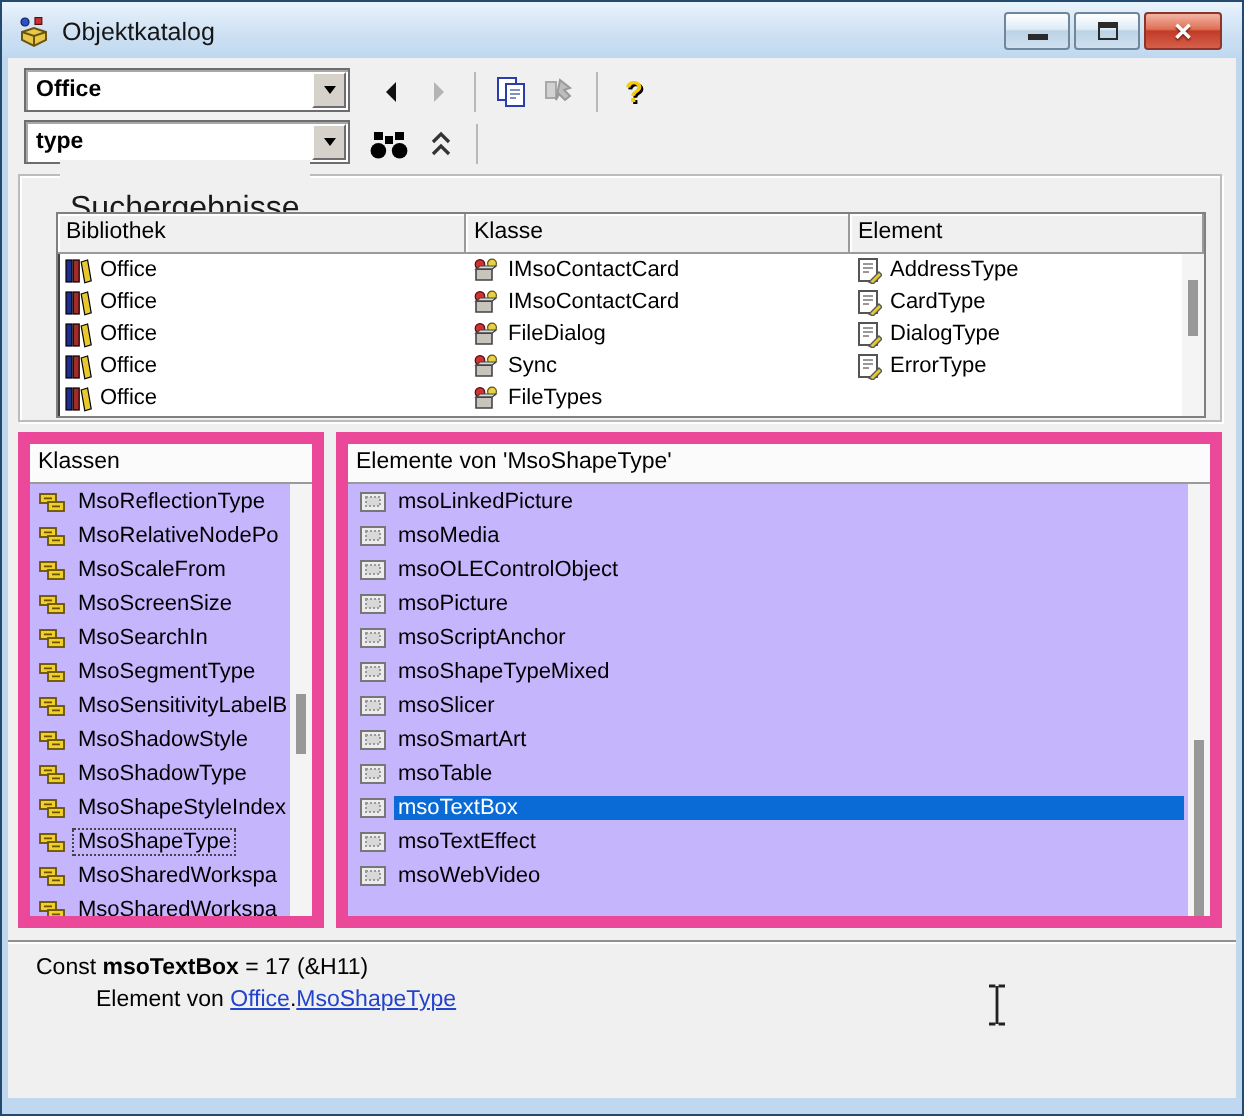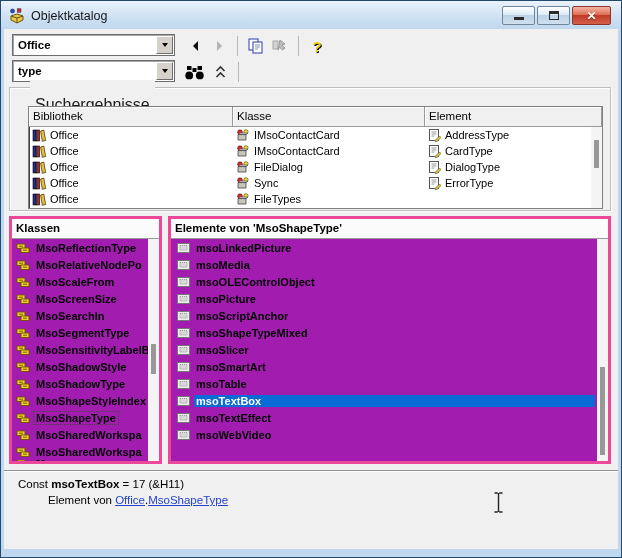--- a/index.html
+++ b/index.html
@@ -71,21 +71,21 @@
     padding-left:4px; line-height:19px; overflow:hidden; white-space:nowrap;
   }
   .rt-row { display:grid; grid-template-columns:204px 192px 1fr; height:16px; }
   .rt-cell { display:flex; align-items:center; gap:4px; padding-left:3px; font-size:11px; color:#000; white-space:nowrap; overflow:hidden; }
   .rt-cell svg { flex:0 0 auto; }
   
   .vscroll { position:absolute; width:11px; background:#f4f4f4; }
   .vscroll .thumb { position:absolute; left:3px; width:5px; background:#989898; }
   
   .panels { display:flex; margin:5px 7px 0 5px; height:248px; gap:6px; }
-  .panel { border:3px solid #ec4899; background:#a21caf; position:relative; overflow:hidden;font-weight:bold; }
+  .panel { border:6px solid #ec4899; background:#c4b5fd; position:relative; overflow:hidden; }
   .panel.classes { width:153px; flex:0 0 auto; }
   .panel.members { flex:1; }
   .panel-header {
     height:20px; background:#fbfbfb; border-bottom:1px solid #9a9a9a;
     font-size:11.5px; color:#000; line-height:19px; padding-left:4px; white-space:nowrap; overflow:hidden;
   }
   .list { position:relative; height:227px; overflow:hidden; }
   .lrow { display:flex; align-items:center; gap:4px; height:17px; padding-left:4px; font-size:11px; color:#000; white-space:nowrap; }
   .lrow svg { flex:0 0 auto; }
   .lrow .lbl { padding:0 2px; }

